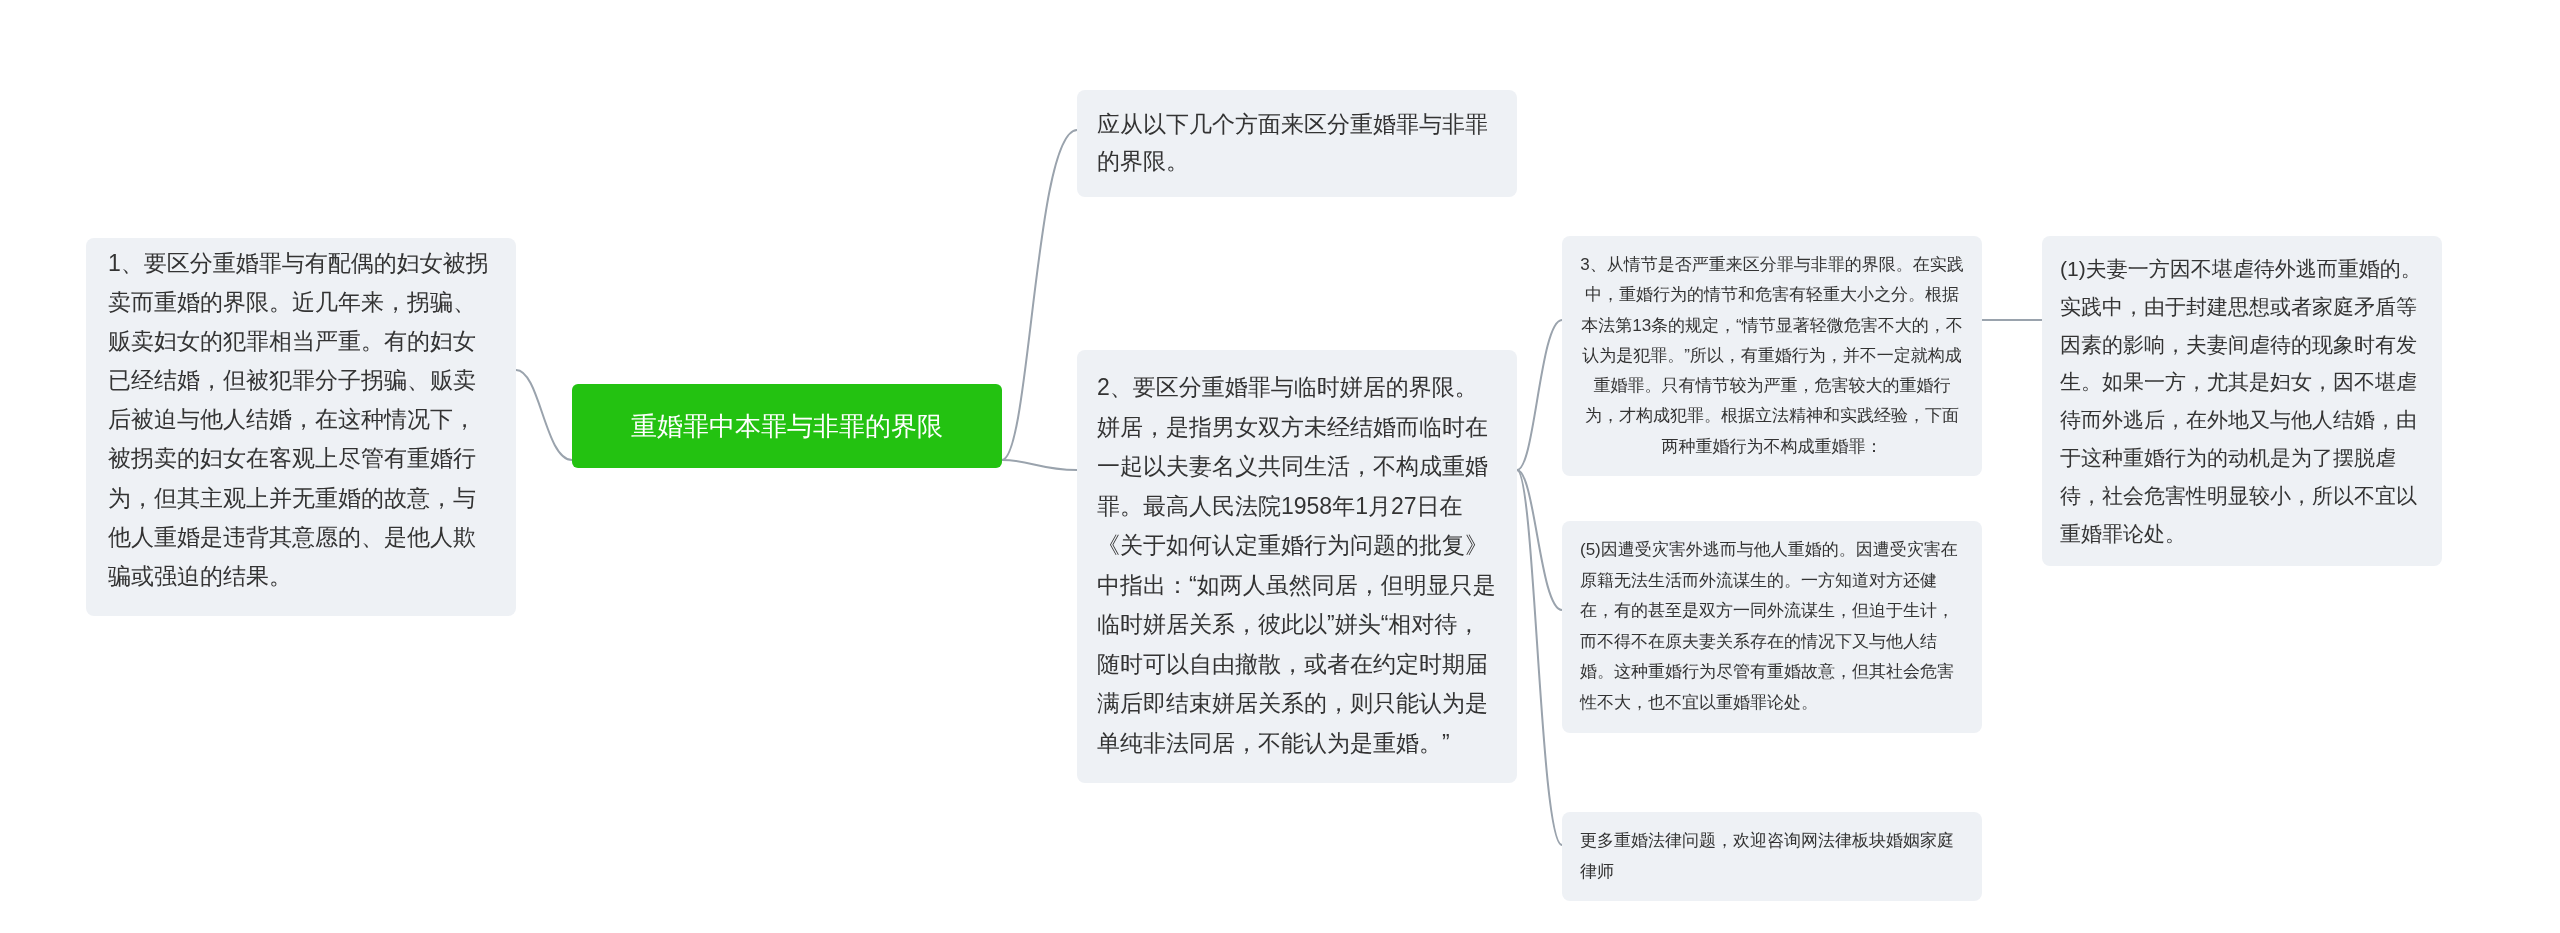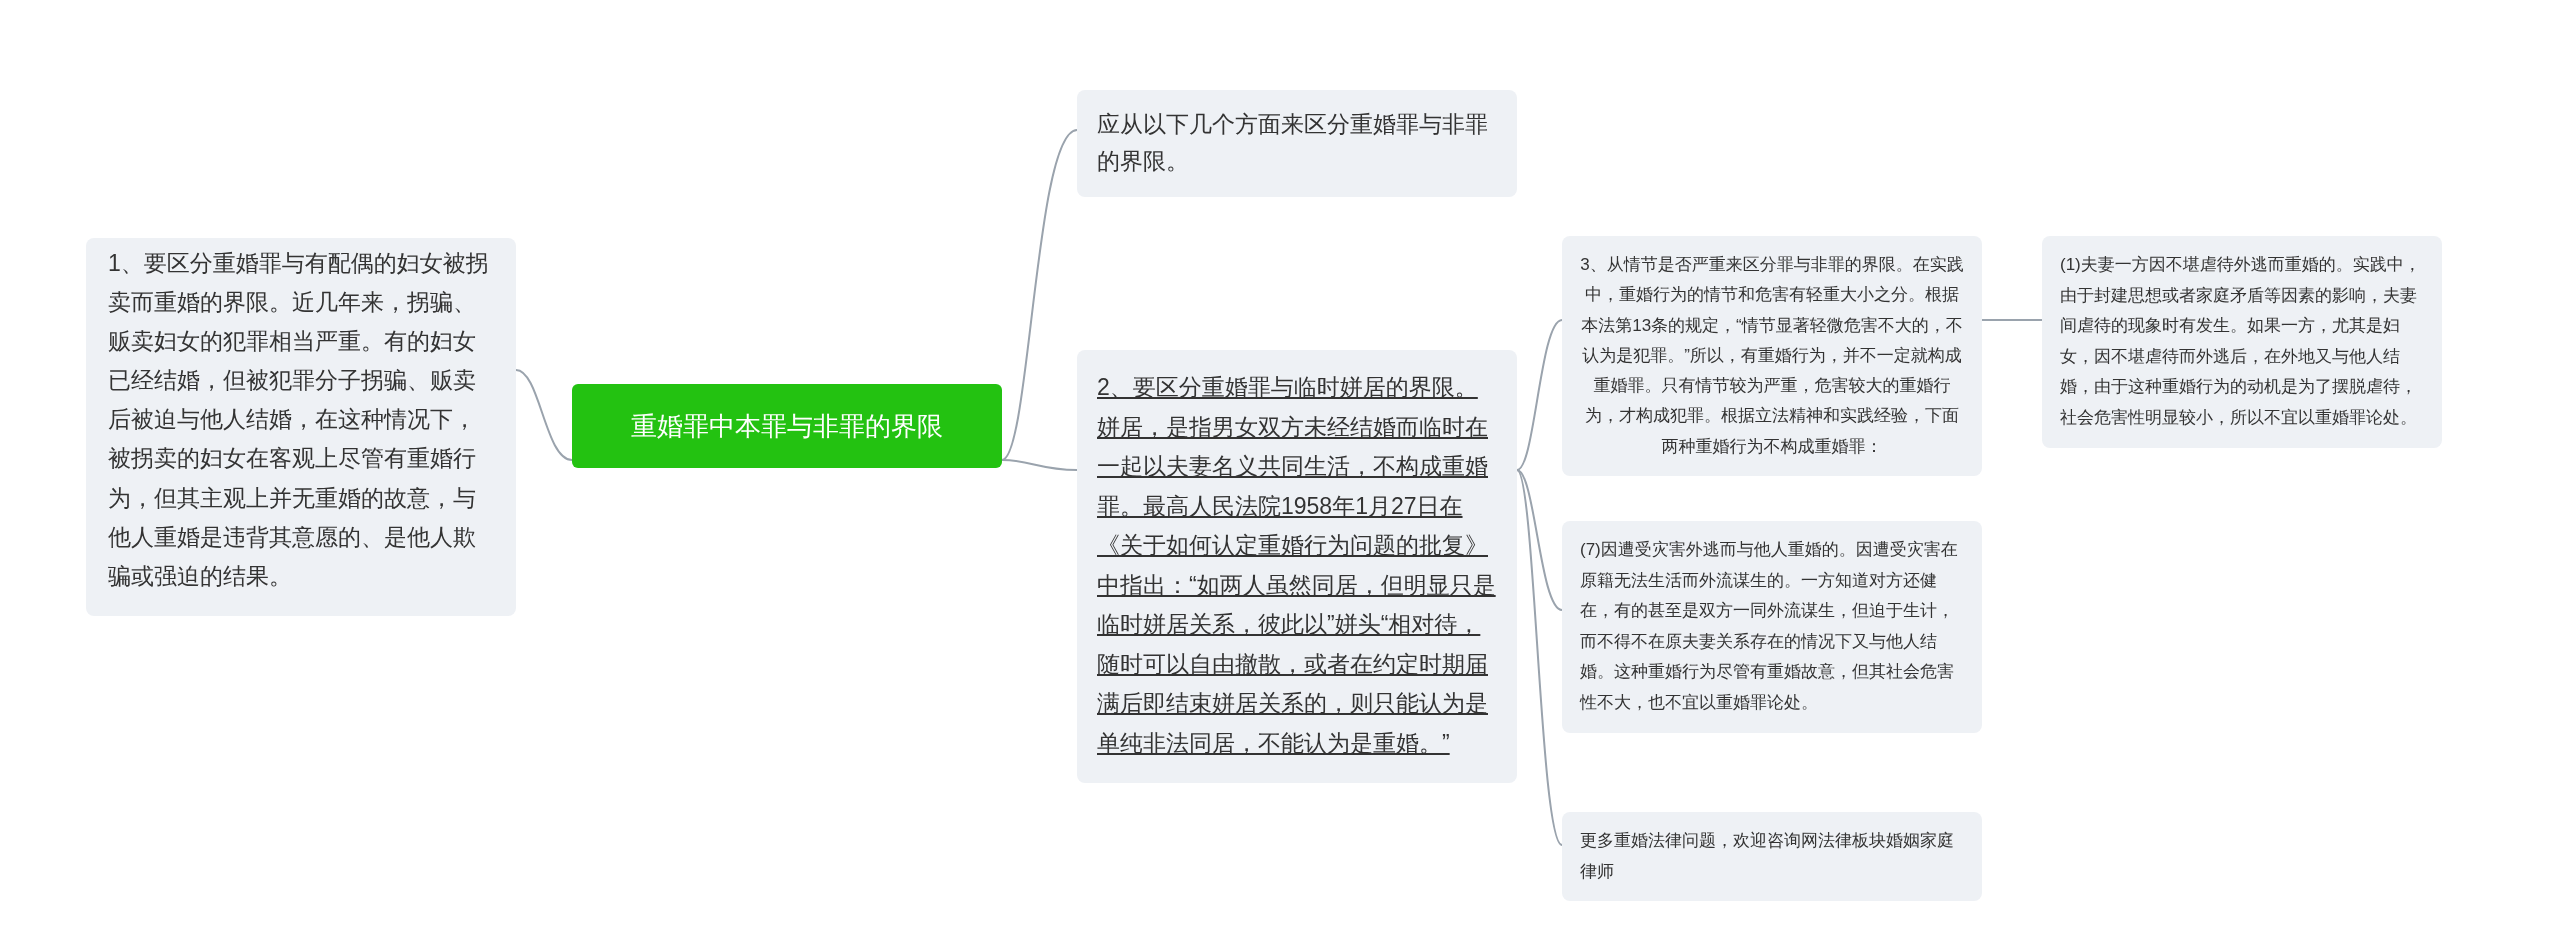--- a/index.html
+++ b/index.html
@@ -56,21 +56,20 @@
     padding: 16px 20px;
     font-size: 23px;
   }
   .child-2 {
     left: 1077px;
     top: 350px;
     width: 440px;
     padding: 18px 20px 20px 20px;
     font-size: 23px;
     line-height: 1.72;
-    text-decoration: underline;
   }
   .sub-3 {
     left: 1562px;
     top: 236px;
     width: 420px;
     padding: 14px 18px;
     font-size: 17px;
     line-height: 1.78;
     background: #eef1f5;
     text-align: center;
@@ -91,21 +90,21 @@
     padding: 14px 18px;
     font-size: 17px;
     line-height: 1.8;
     background: #eef1f5;
   }
   .leaf-1 {
     left: 2042px;
     top: 236px;
     width: 400px;
     padding: 14px 18px;
-    font-size: 17px;
+    font-size: 21px;
     line-height: 1.8;
     background: #eef1f5;
   }
   svg.links {
     position: absolute;
     left: 0;
     top: 0;
     width: 2560px;
     height: 933px;
     pointer-events: none;
@@ -140,17 +139,17 @@
   <div class="node child-1">应从以下几个方面来区分重婚罪与非罪的界限。</div>
 
   <div class="node root-node">重婚罪中本罪与非罪的界限</div>
 
   <div class="node child-2">2、要区分重婚罪与临时姘居的界限。姘居，是指男女双方未经结婚而临时在一起以夫妻名义共同生活，不构成重婚罪。最高人民法院1958年1月27日在《关于如何认定重婚行为问题的批复》中指出：“如两人虽然同居，但明显只是临时姘居关系，彼此以”姘头“相对待，随时可以自由撤散，或者在约定时期届满后即结束姘居关系的，则只能认为是单纯非法同居，不能认为是重婚。”</div>
 
   <div class="node sub-3">3、从情节是否严重来区分罪与非罪的界限。在实践中，重婚行为的情节和危害有轻重大小之分。根据本法第13条的规定，“情节显著轻微危害不大的，不认为是犯罪。”所以，有重婚行为，并不一定就构成重婚罪。只有情节较为严重，危害较大的重婚行为，才构成犯罪。根据立法精神和实践经验，下面两种重婚行为不构成重婚罪：</div>
 
   <div class="node leaf-1">(1)夫妻一方因不堪虐待外逃而重婚的。实践中，由于封建思想或者家庭矛盾等因素的影响，夫妻间虐待的现象时有发生。如果一方，尤其是妇女，因不堪虐待而外逃后，在外地又与他人结婚，由于这种重婚行为的动机是为了摆脱虐待，社会危害性明显较小，所以不宜以重婚罪论处。</div>
 
-  <div class="node sub-2">(7)因遭受灾害外逃而与他人重婚的。因遭受灾害在原籍无法生活而外流谋生的。一方知道对方还健在，有的甚至是双方一同外流谋生，但迫于生计，而不得不在原夫妻关系存在的情况下又与他人结婚。这种重婚行为尽管有重婚故意，但其社会危害性不大，也不宜以重婚罪论处。</div>
+  <div class="node sub-2">(5)因遭受灾害外逃而与他人重婚的。因遭受灾害在原籍无法生活而外流谋生的。一方知道对方还健在，有的甚至是双方一同外流谋生，但迫于生计，而不得不在原夫妻关系存在的情况下又与他人结婚。这种重婚行为尽管有重婚故意，但其社会危害性不大，也不宜以重婚罪论处。</div>
 
   <div class="node sub-footer">更多重婚法律问题，欢迎咨询网法律板块婚姻家庭律师</div>
 
 </div>
 
 </body></html>

